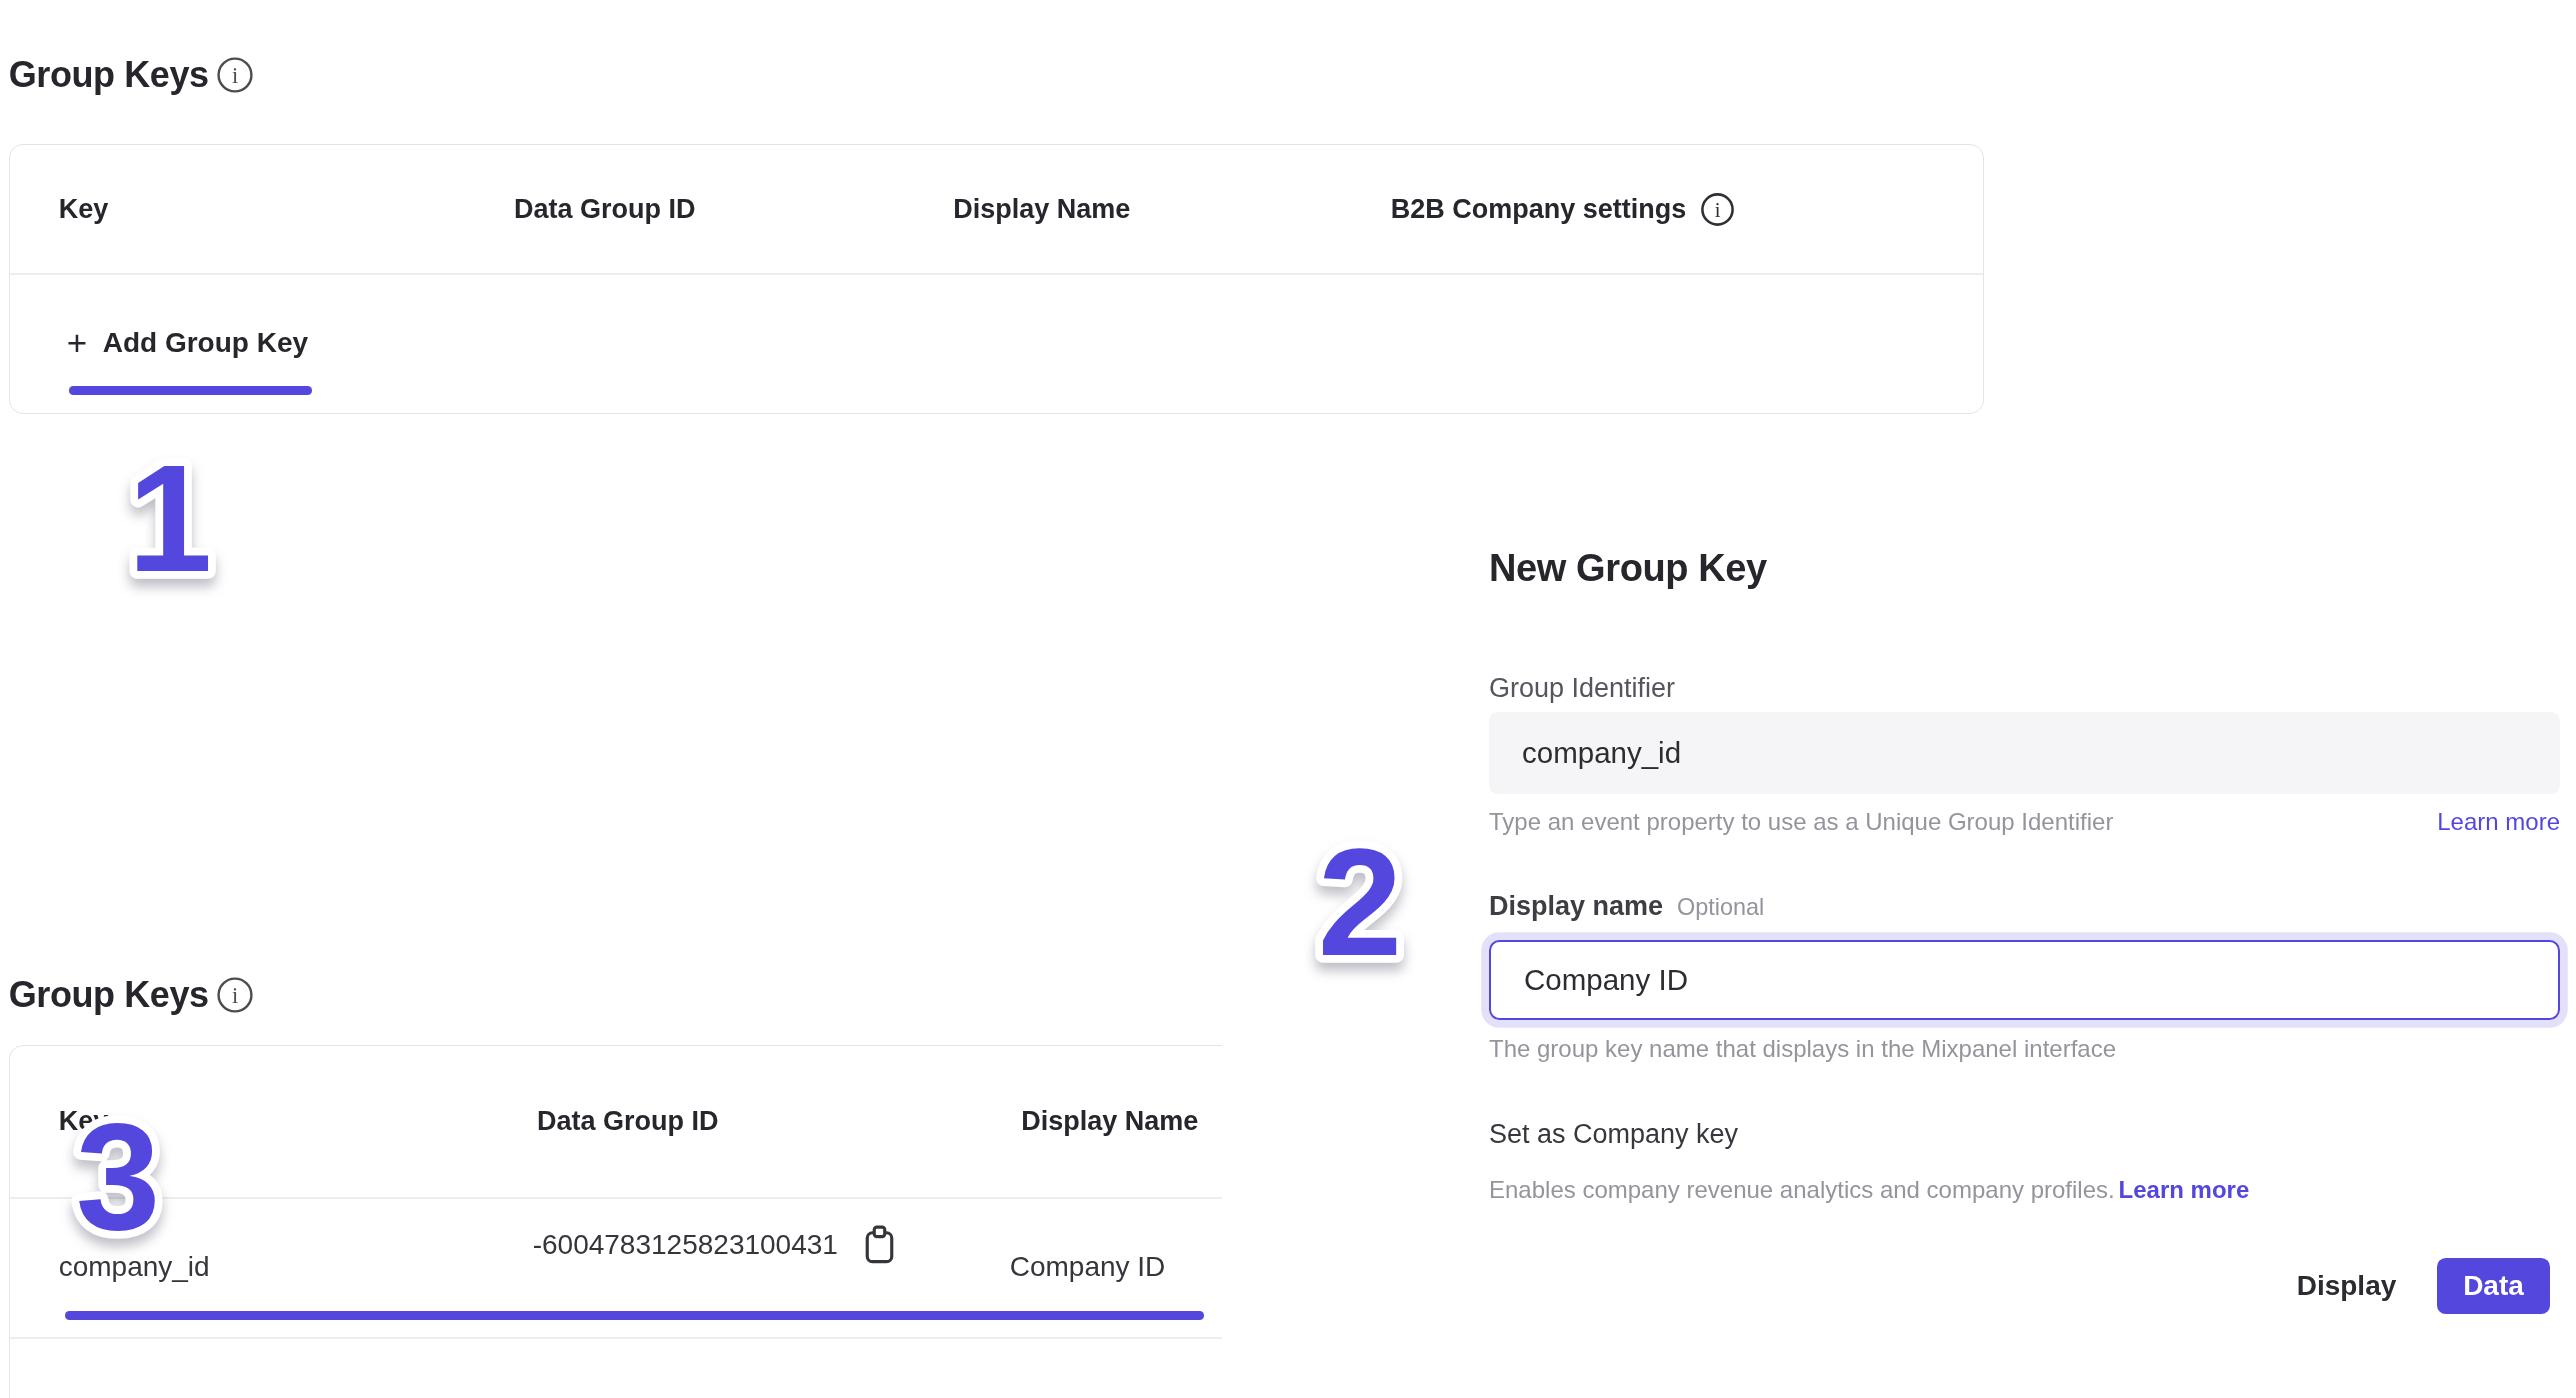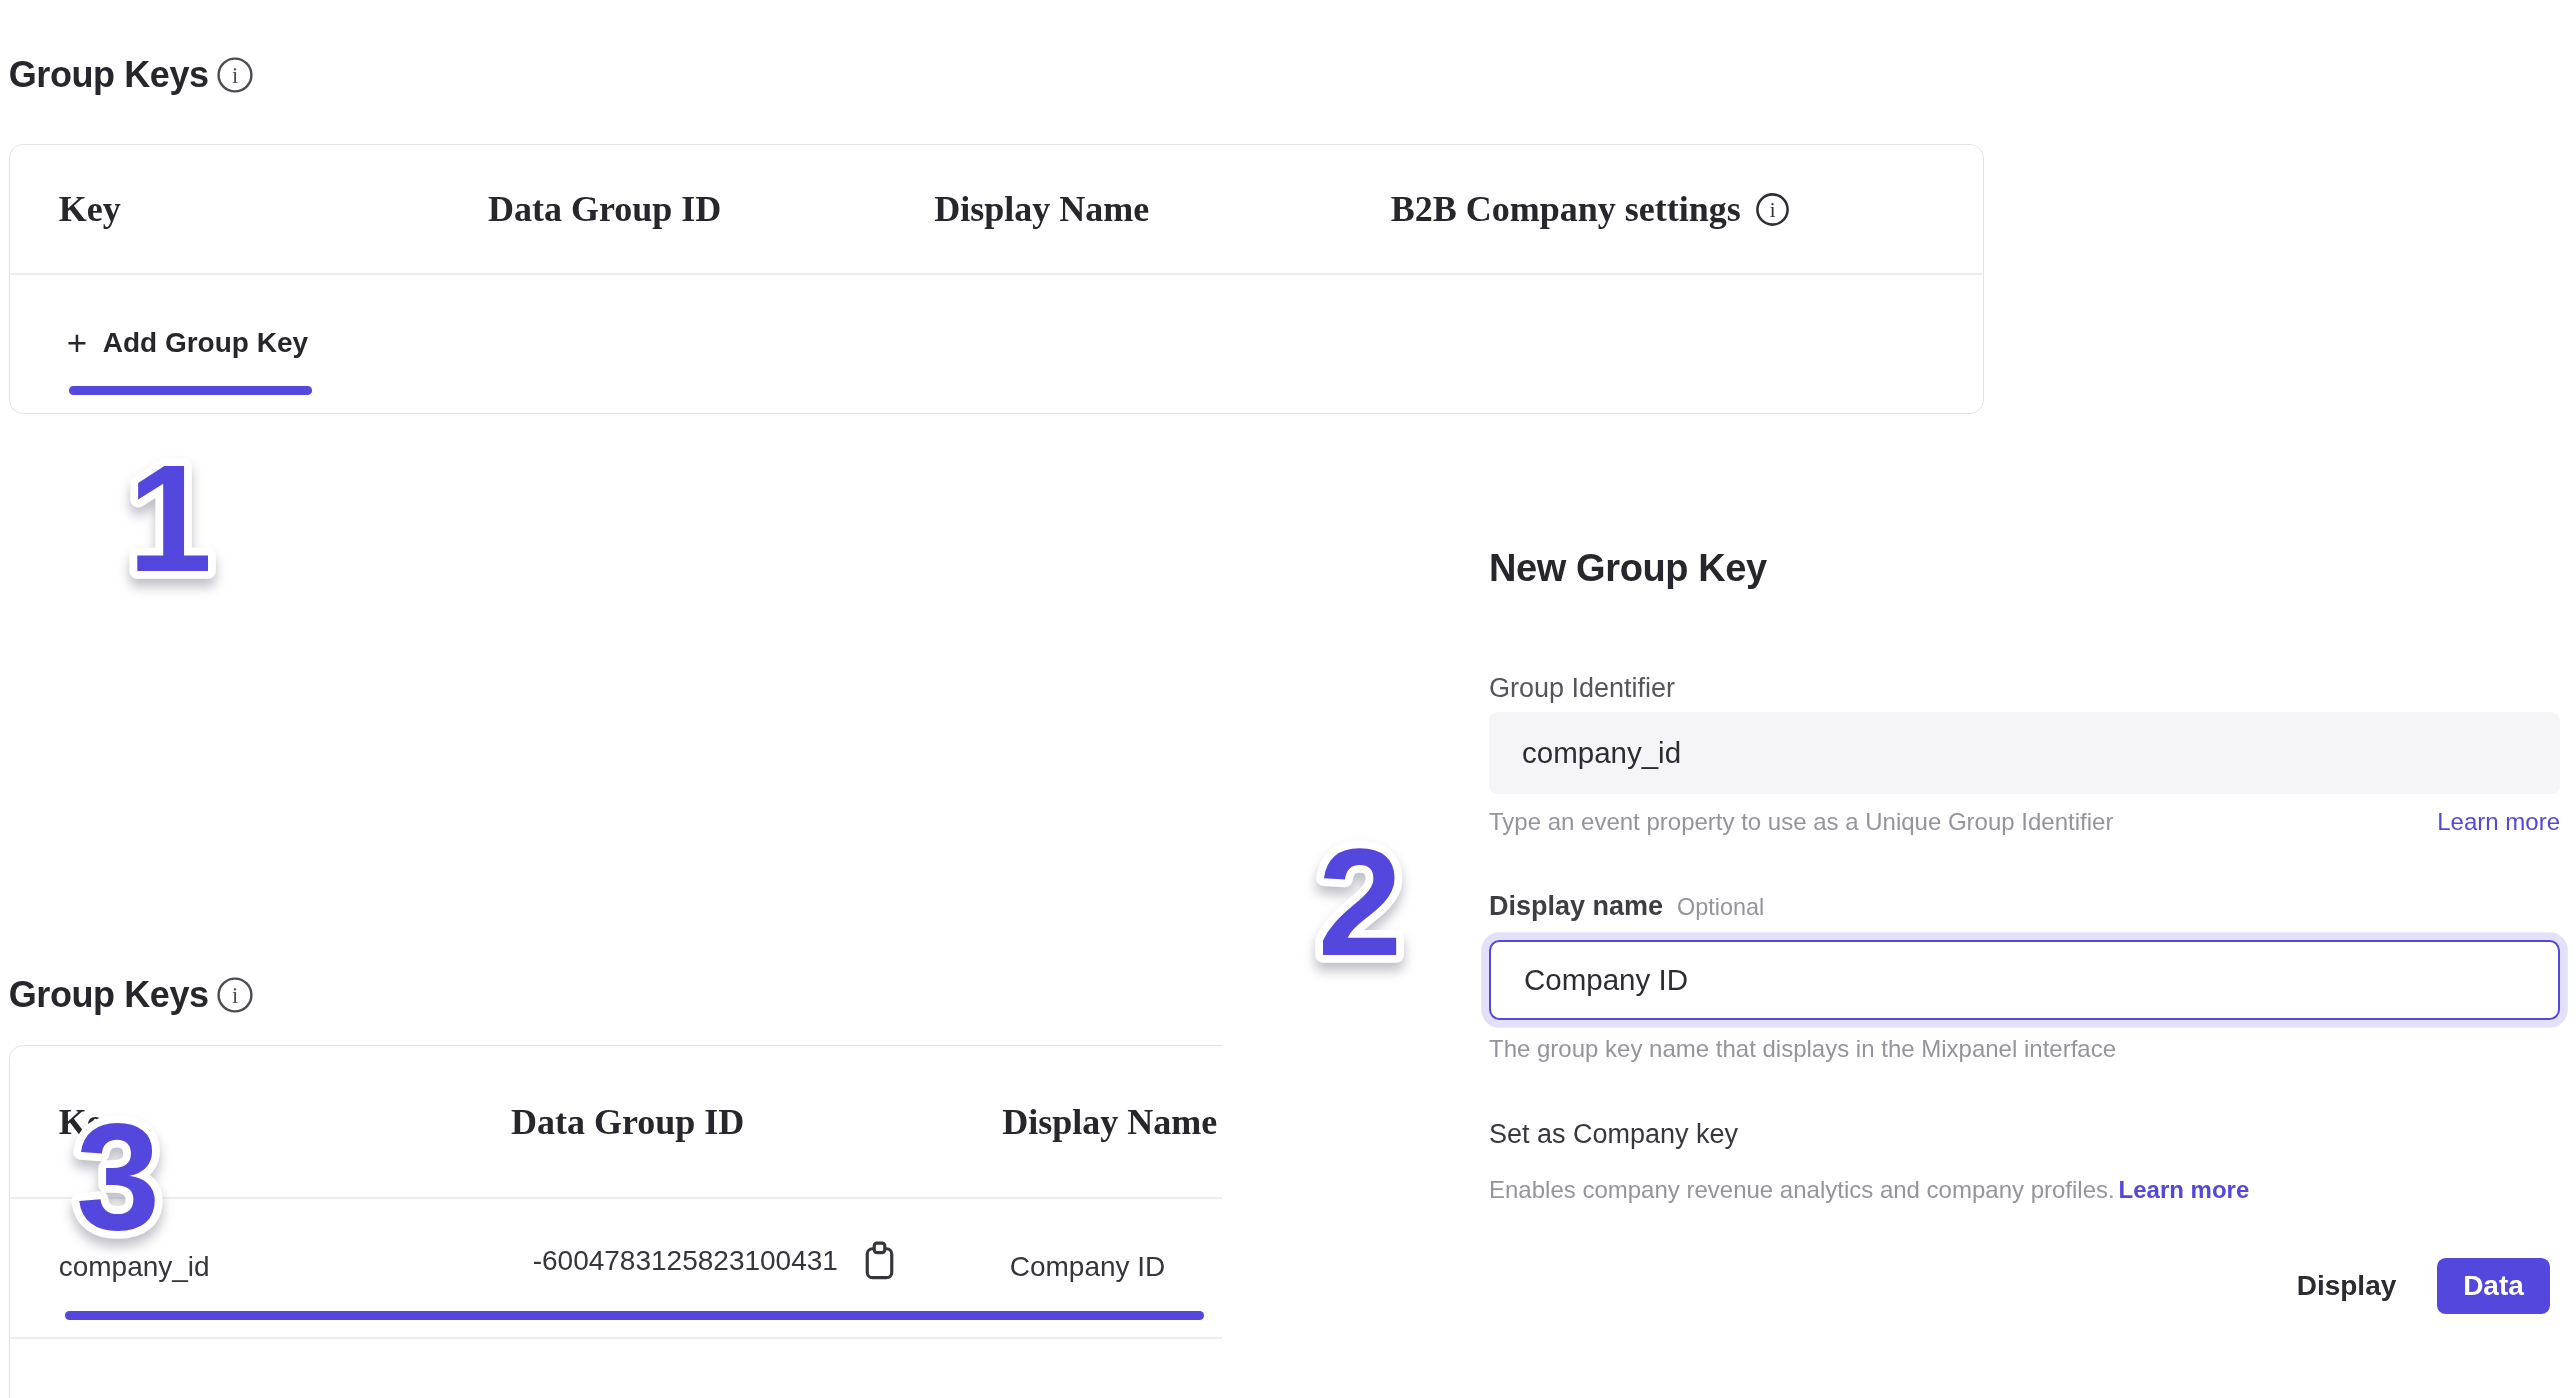--- a/index.html
+++ b/index.html
@@ -15,21 +15,21 @@
   html,body{width:2576px;height:1398px;overflow:hidden;background:#ffffff;
     font-family:"Liberation Sans",sans-serif;color:var(--text-body);}
   .abs{position:absolute;}
 
   
   .section-title{display:flex;align-items:center;gap:7px;}
   .section-title .t{font-size:36px;font-weight:700;color:var(--text-dark);letter-spacing:-0.4px;}
 
   
   .card{background:#fff;border:1.7px solid var(--border);border-radius:14px;position:relative;}
-  .th{font-size:36px;font-weight:700;color:var(--text-dark);font-family:Liberation Serif, serif;}
+  .th{font-size:27px;font-weight:700;color:var(--text-dark);}
   .cell{font-size:28px;color:#35353c;}
   .hdivider{position:absolute;left:0;right:0;height:1.7px;background:var(--divider);}
   .center-col{transform:translateX(-50%);white-space:nowrap;}
 
   .add-btn{display:flex;align-items:center;gap:15.6px;cursor:pointer;}
   .add-btn .plus{font-size:35px;font-weight:400;color:var(--text-dark);line-height:1;}
   .add-btn .lbl{font-size:28px;font-weight:700;color:var(--text-dark);}
 
   .underline{position:absolute;background:var(--accent);height:8.7px;border-radius:4.3px;}
 
@@ -133,21 +133,21 @@
 </div>
 
 <div class="abs" style="left:8.7px;top:1045px;width:1213px;height:353px;overflow:hidden;">
   <div class="card" style="width:1975px;height:486px;">
     <div class="abs th" style="left:49px;top:0;height:151px;display:flex;align-items:center;">Key</div>
     <div class="abs th center-col" style="left:618px;top:0;height:151px;display:flex;align-items:center;">Data Group ID</div>
     <div class="abs th center-col" style="left:1100px;top:0;height:151px;display:flex;align-items:center;">Display Name</div>
     <div class="hdivider" style="top:151px;"></div>
 
     <div class="abs cell" style="left:49px;top:151px;height:140px;display:flex;align-items:center;">company_id</div>
-    <div class="abs row-flex" style="left:523px;top:159px;height:112px;gap:24px;">
+    <div class="abs row-flex" style="left:523px;top:143px;height:112px;gap:24px;">
       <span class="cell">-6004783125823100431</span>
       <svg width="35" height="42" viewBox="0 0 40 48">
         <rect x="6" y="10" width="28" height="33" rx="6" fill="none" stroke="#35353b" stroke-width="3.6"></rect>
         <rect x="14" y="3.5" width="12" height="11" rx="3" fill="#ffffff" stroke="#35353b" stroke-width="3.6"></rect>
       </svg>
     </div>
     <div class="abs cell" style="left:1000px;top:151px;height:140px;display:flex;align-items:center;">Company ID</div>
 
     <div class="underline" style="left:55px;top:265px;width:1139px;"></div>
     <div class="hdivider" style="top:291px;"></div>

